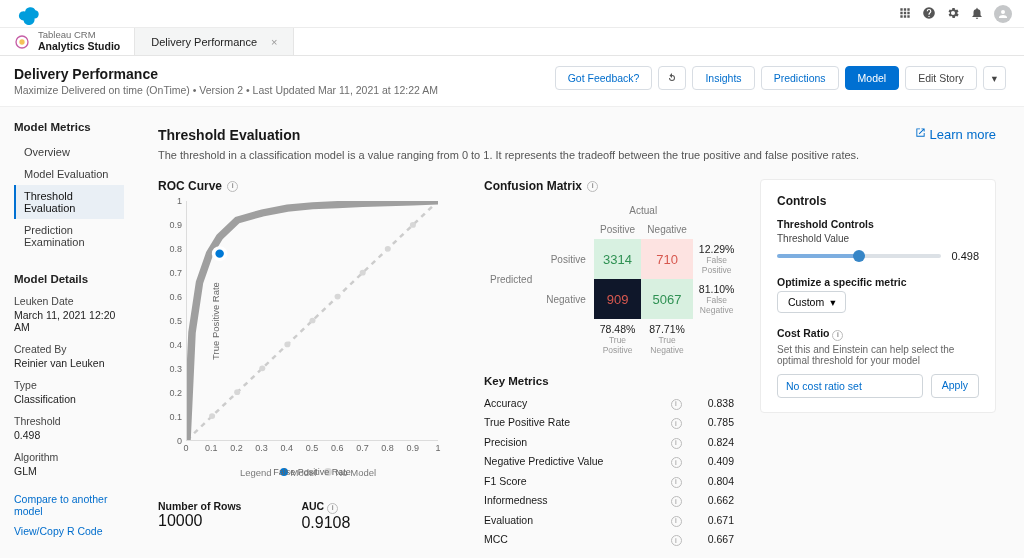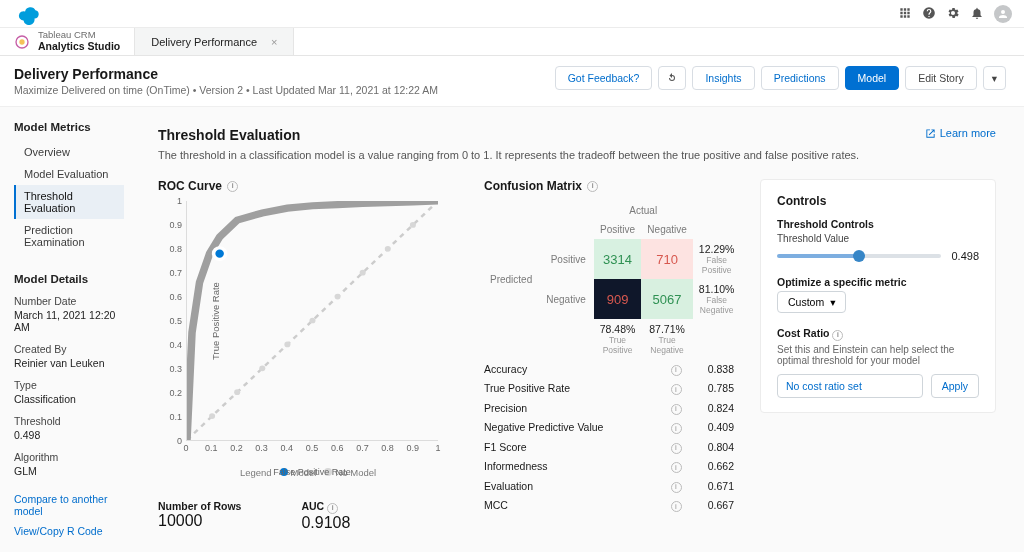--- a/index.html
+++ b/index.html
@@ -33,21 +33,21 @@
   .sb-list .sb-item { padding: 5px 8px; color: #3b3b3b; cursor: pointer; border-left: 2px solid transparent; }
   .sb-list .sb-item.active { background: #e9eff5; border-left: 2px solid #0070d2; color:#111; }
   .sb-section { margin-top: 20px; }
   .kv .k { font-size: 10.5px; color: #444; margin-top: 10px; }
   .kv .v { font-size: 10.5px; color: #222; margin-top: 2px; }
   .sidebar .link { color: #006dcc; margin-top: 16px; font-size: 10.5px; display:block; cursor:pointer;}
 
   .main { flex: 1; padding: 20px 28px; }
   .main-head { display:flex; align-items:flex-start; }
   .main-title { font-size: 14px; font-weight: 700; margin-bottom: 6px; flex:1;}
-  .learn { color:#006dcc; font-size:11px; display:flex; align-items:flex-end; gap:4px;}
+  .learn { color:#006dcc; font-size:13px; display:flex; align-items:flex-start; gap:4px;}
   .main-desc { font-size: 11px; color: #555; margin-bottom: 18px; }
 
   .panels { display: flex; gap: 26px; align-items: flex-start; }
   .panel { background: transparent; }
   .panel-title { font-size: 12px; font-weight: 700; margin-bottom: 8px; display:flex; align-items:center; gap:5px; }
   .info-dot { width:11px; height:11px; border:1px solid #bbb; border-radius:50%; display:inline-flex; align-items:center; justify-content:center; font-size:8px; color:#999; line-height:1; }
 
   .roc { width: 300px; }
   .roc-chart { width: 280px; height: 260px; position: relative; }
   .roc-axis-l { position:absolute; left:0; top:0; bottom:20px; width:28px; }
@@ -88,21 +88,21 @@
   .km-row .vv{width:50px; text-align:right;}
 
   .controls-card { width: 236px; border:1px solid #ececec; border-radius:4px; background:#fff; padding:14px 16px; }
   .controls-card .hdr{font-weight:700; font-size:12px; margin-bottom:10px;}
   .controls-card .chdr{font-weight:700; font-size:10.5px; margin-bottom:3px;}
   .controls-card .cs{font-size:10px; color:#444; margin-bottom:6px;}
   .slider-row{display:flex; align-items:center; gap:10px;}
   .slider{flex:1; height:4px; background:linear-gradient(to right,#7daee0 0 50%,#dce1e6 50% 100%); border-radius:2px; position:relative;}
   .slider .thumb{position:absolute; top:-4px; width:12px; height:12px; border-radius:50%; background:#3786c7; left:calc(50% - 6px);}
   .slider-val{font-size:11px;}
-  .small-btn{border:1px solid #cfd5da; border-radius:4px; padding:4px 10px; font-size:10.5px; display:inline-flex; align-items:center; gap:6px; background:#fff;}
+  .small-btn{border:1px solid #cfd5da; border-radius:4px; padding:4px 10px; font-size:10.5px; display:inline-flex; align-items:flex-start; gap:6px; background:#fff;}
   .mt{margin-top:14px;}
   .note{font-size:10px; color:#666; margin-top:3px; margin-bottom:8px;}
   .input-row{display:flex; gap:8px;}
   .ghost-input{flex:1; border:1px solid #cfd5da; border-radius:4px; padding:5px 8px; font-size:10.5px; color:#006dcc; background:#fff;}
 </style>
 </head>
 <body>
 
 <div class="topbar">
   <svg class="cloud-icon" viewBox="0 0 24 24">
@@ -166,21 +166,21 @@
     <div class="sb-hdr">Model Metrics</div>
     <div class="sb-list">
       <div class="sb-item">Overview</div>
       <div class="sb-item">Model Evaluation</div>
       <div class="sb-item active">Threshold Evaluation</div>
       <div class="sb-item">Prediction Examination</div>
     </div>
     <div class="sb-section">
       <div class="sb-hdr">Model Details</div>
       <div class="kv" id="kv">
-          <div class="k">Number Date</div>
+          <div class="k">Leuken Date</div>
           <div class="v">March 11, 2021 12:20 AM</div>
           <div class="k">Created By</div>
           <div class="v">Reinier van Leuken</div>
           <div class="k">Type</div>
           <div class="v">Classification</div>
           <div class="k">Threshold</div>
           <div class="v">0.498</div>
           <div class="k">Algorithm</div>
           <div class="v">GLM</div>
         </div>
@@ -316,20 +316,21 @@
                   <div class="pctl">True Positive</div>
                 </td>
                 <td>
                   <div class="pct">87.71%</div>
                   <div class="pctl">True Negative</div>
                 </td>
                 <td></td>
               </tr>
         </tbody>
           </table>
+        <div class="km-title">Key Metrics</div>
         <div id="km">
             <div class="km-row">
               <span class="n">Accuracy</span>
               <span class="i"><span class="info-dot">i</span></span>
               <span class="vv">0.838</span>
             </div>
             <div class="km-row">
               <span class="n">True Positive Rate</span>
               <span class="i"><span class="info-dot">i</span></span>
               <span class="vv">0.785</span>

